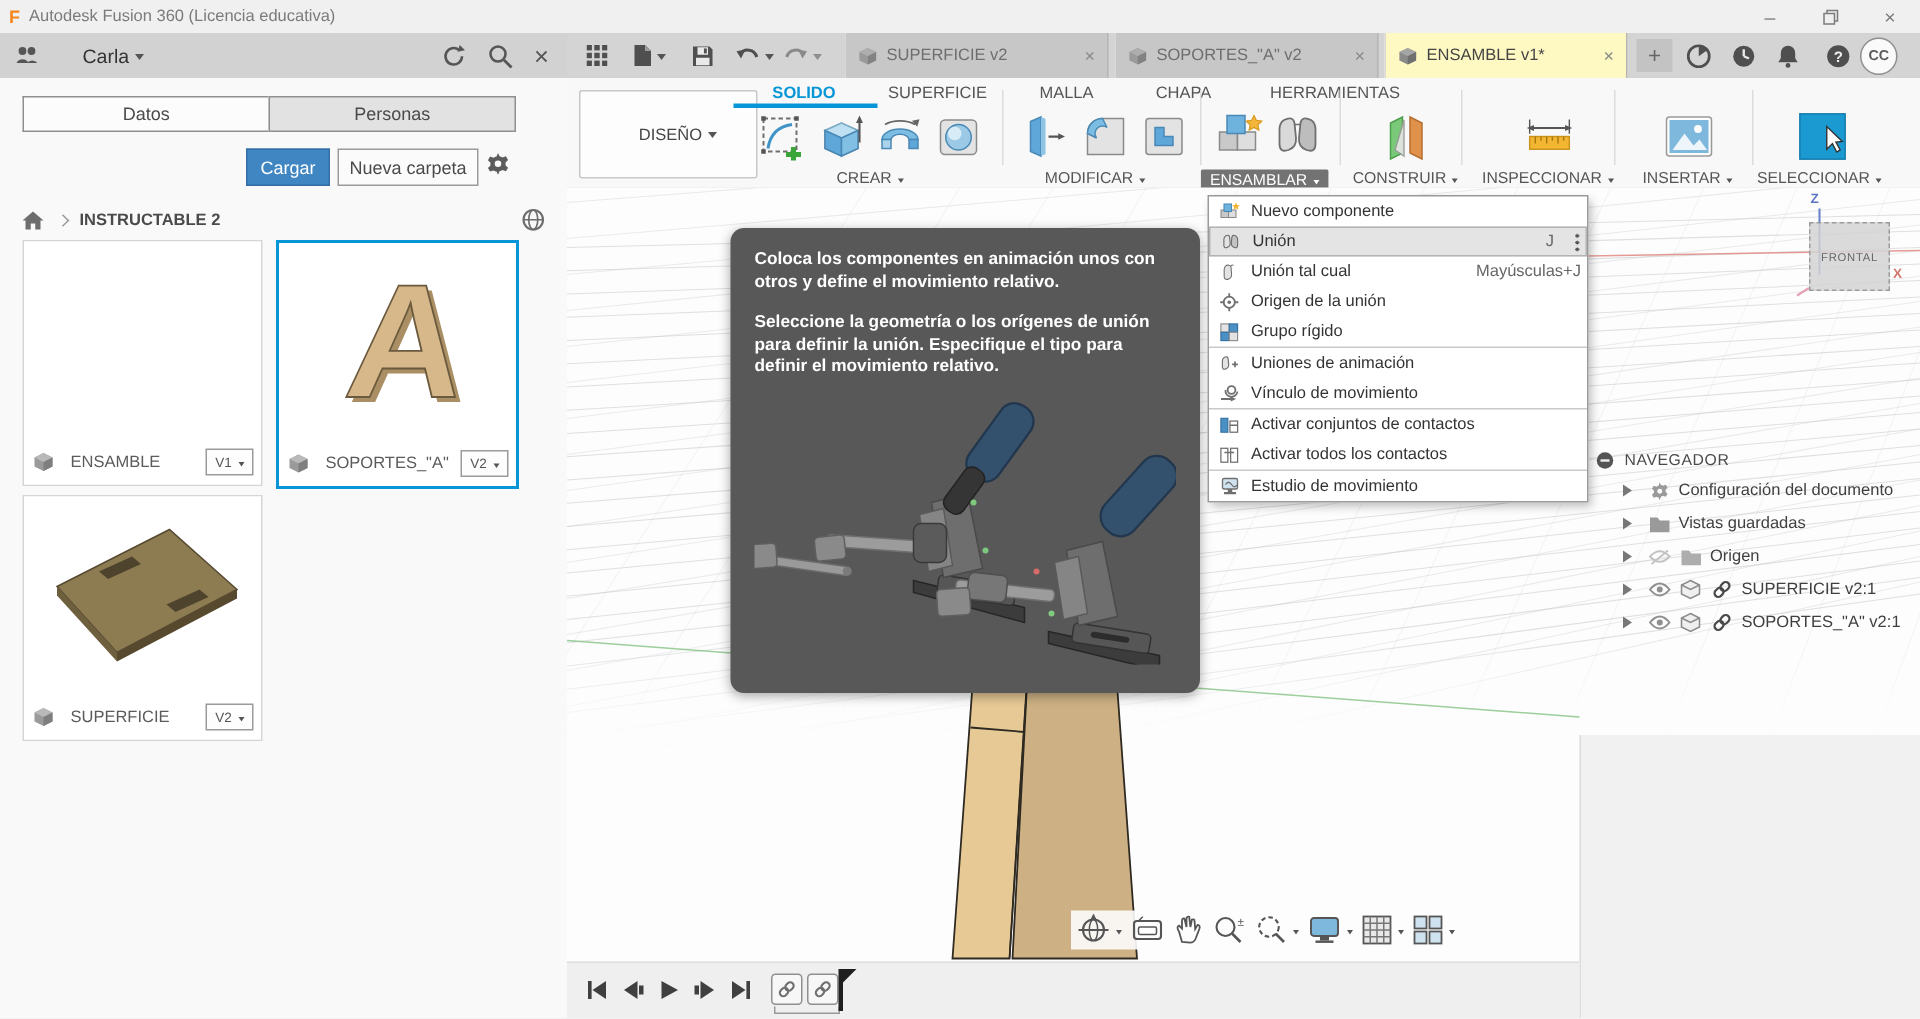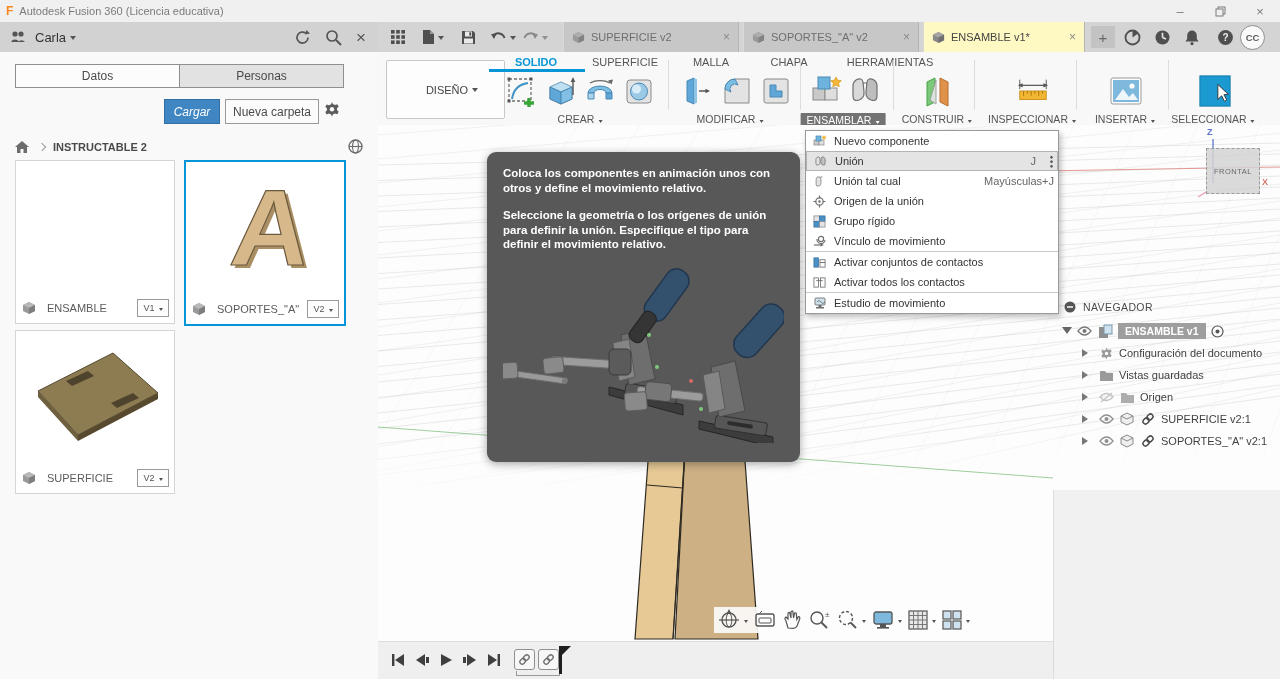--- a/index.html
+++ b/index.html
@@ -10,21 +10,21 @@
   .caret.small{border-width:2.5px;border-top-width:3.5px;}
   .chev{display:inline-block;width:5px;height:5px;border-top:1.5px solid #9a9a9a;border-right:1.5px solid #9a9a9a;transform:rotate(45deg);}
   
   #titlebar{left:0;top:0;width:1280px;height:22px;background:#f0f0f0;border-bottom:1px solid #e2e2e2;display:flex;align-items:center;}
   #titlebar .title{font-size:11px;color:#7b7b7b;margin-left:6px;}
   .wbtn{width:40px;height:21px;display:flex;align-items:center;justify-content:center;color:#7b7b7b;font-size:13px;}
   
   #leftpanel{left:0;top:22px;width:378px;height:657px;background:#f9f9f9;border-right:1px solid #c9c9c9;}
   #lp-header{left:0;top:0;width:378px;height:30px;background:#d2d2d2;display:flex;align-items:center;}
   .lp-tab{width:163px;height:22px;display:flex;align-items:center;justify-content:center;font-size:12px;color:#4a4a4a;border:1px solid #8f8f8f;}
-  .btn-blue{background:#3f86c3;color:#fff;border:1px solid #336fa3;font-size:12px;display:flex;align-items:center;justify-content:center;font-style:italic;}
+  .btn-blue{background:#3f86c3;color:#fff;border:1px solid #336fa3;font-size:12px;display:flex;align-items:center;justify-content:center;}
   .btn-plain{background:#fbfbfb;color:#4a4a4a;border:1px solid #9a9a9a;font-size:12px;display:flex;align-items:center;justify-content:center;}
   .card{position:absolute;width:158px;height:162px;background:#fff;border:1px solid #d5d5d5;}
   .card.selected{border:2px solid #0696d7;}
   .card .thumb{position:absolute;left:0;top:0;right:0;height:130px;background:#fff;overflow:hidden;}
   .card .foot{position:absolute;left:0;bottom:0;right:0;height:30px;display:flex;align-items:center;background:#fff;}
   .card .cname{font-size:11px;color:#5b5b5b;margin-left:5px;flex:1;white-space:nowrap;overflow:hidden;}
   .verbox{border:1px solid #9a9a9a;height:16px;min-width:30px;display:flex;align-items:center;justify-content:center;font-size:9px;color:#555;margin-right:5px;background:#fdfdfd;}
   
   #topbar{left:378px;top:22px;width:902px;height:30px;background:#d4d4d4;}
   .doc-tab{position:absolute;top:0;height:30px;display:flex;align-items:center;font-size:11px;color:#6e6e6e;background:#c7c7c7;border-right:1px solid #b5b5b5;border-left:1px solid #d9d9d9;padding:0 8px;box-sizing:border-box;}
@@ -95,21 +95,21 @@
   <div class="abs" id="leftpanel">
     <div class="abs" id="lp-header">
       <span class="nicon" style="margin-left:10px;">
         <svg width="16" height="14" viewBox="0 0 16 14">
             <circle cx="5" cy="4" r="2.6" fill="#555"></circle>
             <circle cx="11" cy="4" r="2.6" fill="#555"></circle>
             <path d="M1,12 a4.5,4.5 0 0 1 8,0 z" fill="#555"></path>
             <path d="M8,12 a4.5,4.5 0 0 1 7,0 z" fill="#555"></path>
           </svg>
       </span>
-      <span style="font-size:13px;color:#333;margin-left:4px;">Carla</span>
+      <span style="font-size:13px;color:#333;margin-left:24px;">Carla</span>
       <span class="caret"></span>
       <span style="margin-left:auto;display:flex;align-items:center;gap:14px;margin-right:12px;">
         <span>
             <svg width="17" height="17" viewBox="0 0 17 17">
               <path d="M14,8.5 a5.5,5.5 0 1 1 -2,-4.2" fill="none" stroke="#555" stroke-width="1.7"></path>
               <polygon points="12.5,1 16,4.5 11,5.5" fill="#555"></polygon>
             </svg>
           </span>
         <span>
             <svg width="17" height="17" viewBox="0 0 17 17">
@@ -563,42 +563,20 @@
     <div id="nav">
       <div class="nrow" style="height:18px;">
         <span class="nicon">
             <svg width="12" height="12" viewBox="0 0 12 12">
               <circle cx="6" cy="6" r="5.5" fill="#555"></circle>
               <rect x="3" y="5.2" width="6" height="1.6" fill="#efefef"></rect>
             </svg>
           </span>
         <span style="font-size:10.5px;color:#4a4a4a;letter-spacing:.4px;">NAVEGADOR</span>
       </div>
-      <div class="nrow" style="margin-top:4px;">
-        <span class="tri open"></span>
-        <span class="nicon">
-            <svg width="15" height="10" viewBox="0 0 15 10">
-              <path d="M1,5 Q7.5,-3 14,5 Q7.5,13 1,5 z" fill="none" stroke="#777" stroke-width="1.3"></path>
-              <circle cx="7.5" cy="5" r="2" fill="#777"></circle>
-            </svg>
-          </span>
-        <span class="nicon">
-            <svg width="15" height="15" viewBox="0 0 15 15">
-              <rect x="1" y="3" width="9" height="11" fill="#8f8f8f"></rect>
-              <rect x="6" y="1" width="8" height="9" fill="#cfe2ef" stroke="#7a97ab"></rect>
-            </svg>
-          </span>
-        <span style="background:#9e9e9e;color:#fff;font-size:10.5px;font-weight:bold;padding:2px 7px;">ENSAMBLE v1</span>
-        <span class="nicon" style="margin-left:4px;">
-            <svg width="13" height="13" viewBox="0 0 13 13">
-              <circle cx="6.5" cy="6.5" r="5.5" fill="none" stroke="#555" stroke-width="1.2"></circle>
-              <circle cx="6.5" cy="6.5" r="2" fill="#555"></circle>
-            </svg>
-          </span>
-      </div>
       <div class="nrow" style="padding-left:18px;">
         <span class="tri" style="border-left-color:#777;"></span>
         <span class="nicon">
             <svg width="15" height="15" viewBox="0 0 20 20">
               <path d="M10 2 l1 2.4 a5 5 0 0 1 2 .8 l2.4-.9 1.5 2.6 -1.8 1.8 a5 5 0 0 1 0 1.8 l1.8 1.8 -1.5 2.6 -2.4-.9 a5 5 0 0 1 -2 .8 L10 18 9 15.6 a5 5 0 0 1 -2-.8 l-2.4.9 -1.5-2.6 1.8-1.8 a5 5 0 0 1 0-1.8 L3.1 7.7 4.6 5.1 7 6 a5 5 0 0 1 2-.8 z" fill="#9a9a9a"></path>
               <circle cx="10" cy="10" r="2.2" fill="#fdfdfd"></circle>
             </svg>
           </span>
         <span>Configuración del documento</span>
       </div>
@@ -891,20 +869,29 @@
         <span class="micn">
             <svg width="13" height="13" viewBox="0 0 14 14">
               <rect x="1" y="1" width="6" height="6" fill="#e3e3e3" stroke="#8a8a8a" stroke-width=".8"></rect>
               <rect x="7" y="1" width="6" height="6" fill="#4a90c4" stroke="#336fa3" stroke-width=".8"></rect>
               <rect x="1" y="7" width="6" height="6" fill="#4a90c4" stroke="#336fa3" stroke-width=".8"></rect>
               <rect x="7" y="7" width="6" height="6" fill="#e3e3e3" stroke="#8a8a8a" stroke-width=".8"></rect>
             </svg>
           </span>
         <span class="lab">Grupo rígido</span>
       </div>
+      <div class="mi septop">
+        <span class="micn">
+            <svg width="13" height="13" viewBox="0 0 34 34">
+              <path d="M8,6 q6,-3 7,2 l1,10 q.5,6 -5,8 q-6,2 -6,-4 l0,-10 q0,-4 3,-6 z" fill="#e3e3e3" stroke="#6f6f6f" stroke-width="2"></path>
+              <path d="M22,18 h10 M27,13 v10" stroke="#6f6f6f" stroke-width="3"></path>
+            </svg>
+          </span>
+        <span class="lab">Uniones de animación</span>
+      </div>
       <div class="mi">
         <span class="micn">
             <svg width="14" height="13" viewBox="0 0 14 13">
               <circle cx="8" cy="4" r="2.6" fill="none" stroke="#6f6f6f" stroke-width="1.2"></circle>
               <path d="M4,4 a4,4 0 0 0 8,1" fill="none" stroke="#6f6f6f" stroke-width="1.2"></path>
               <path d="M1,10 h8" stroke="#6f6f6f" stroke-width="1.2"></path>
               <polygon points="11,10 7.5,8.4 7.5,11.6" fill="#6f6f6f"></polygon>
             </svg>
           </span>
         <span class="lab">Vínculo de movimiento</span>

